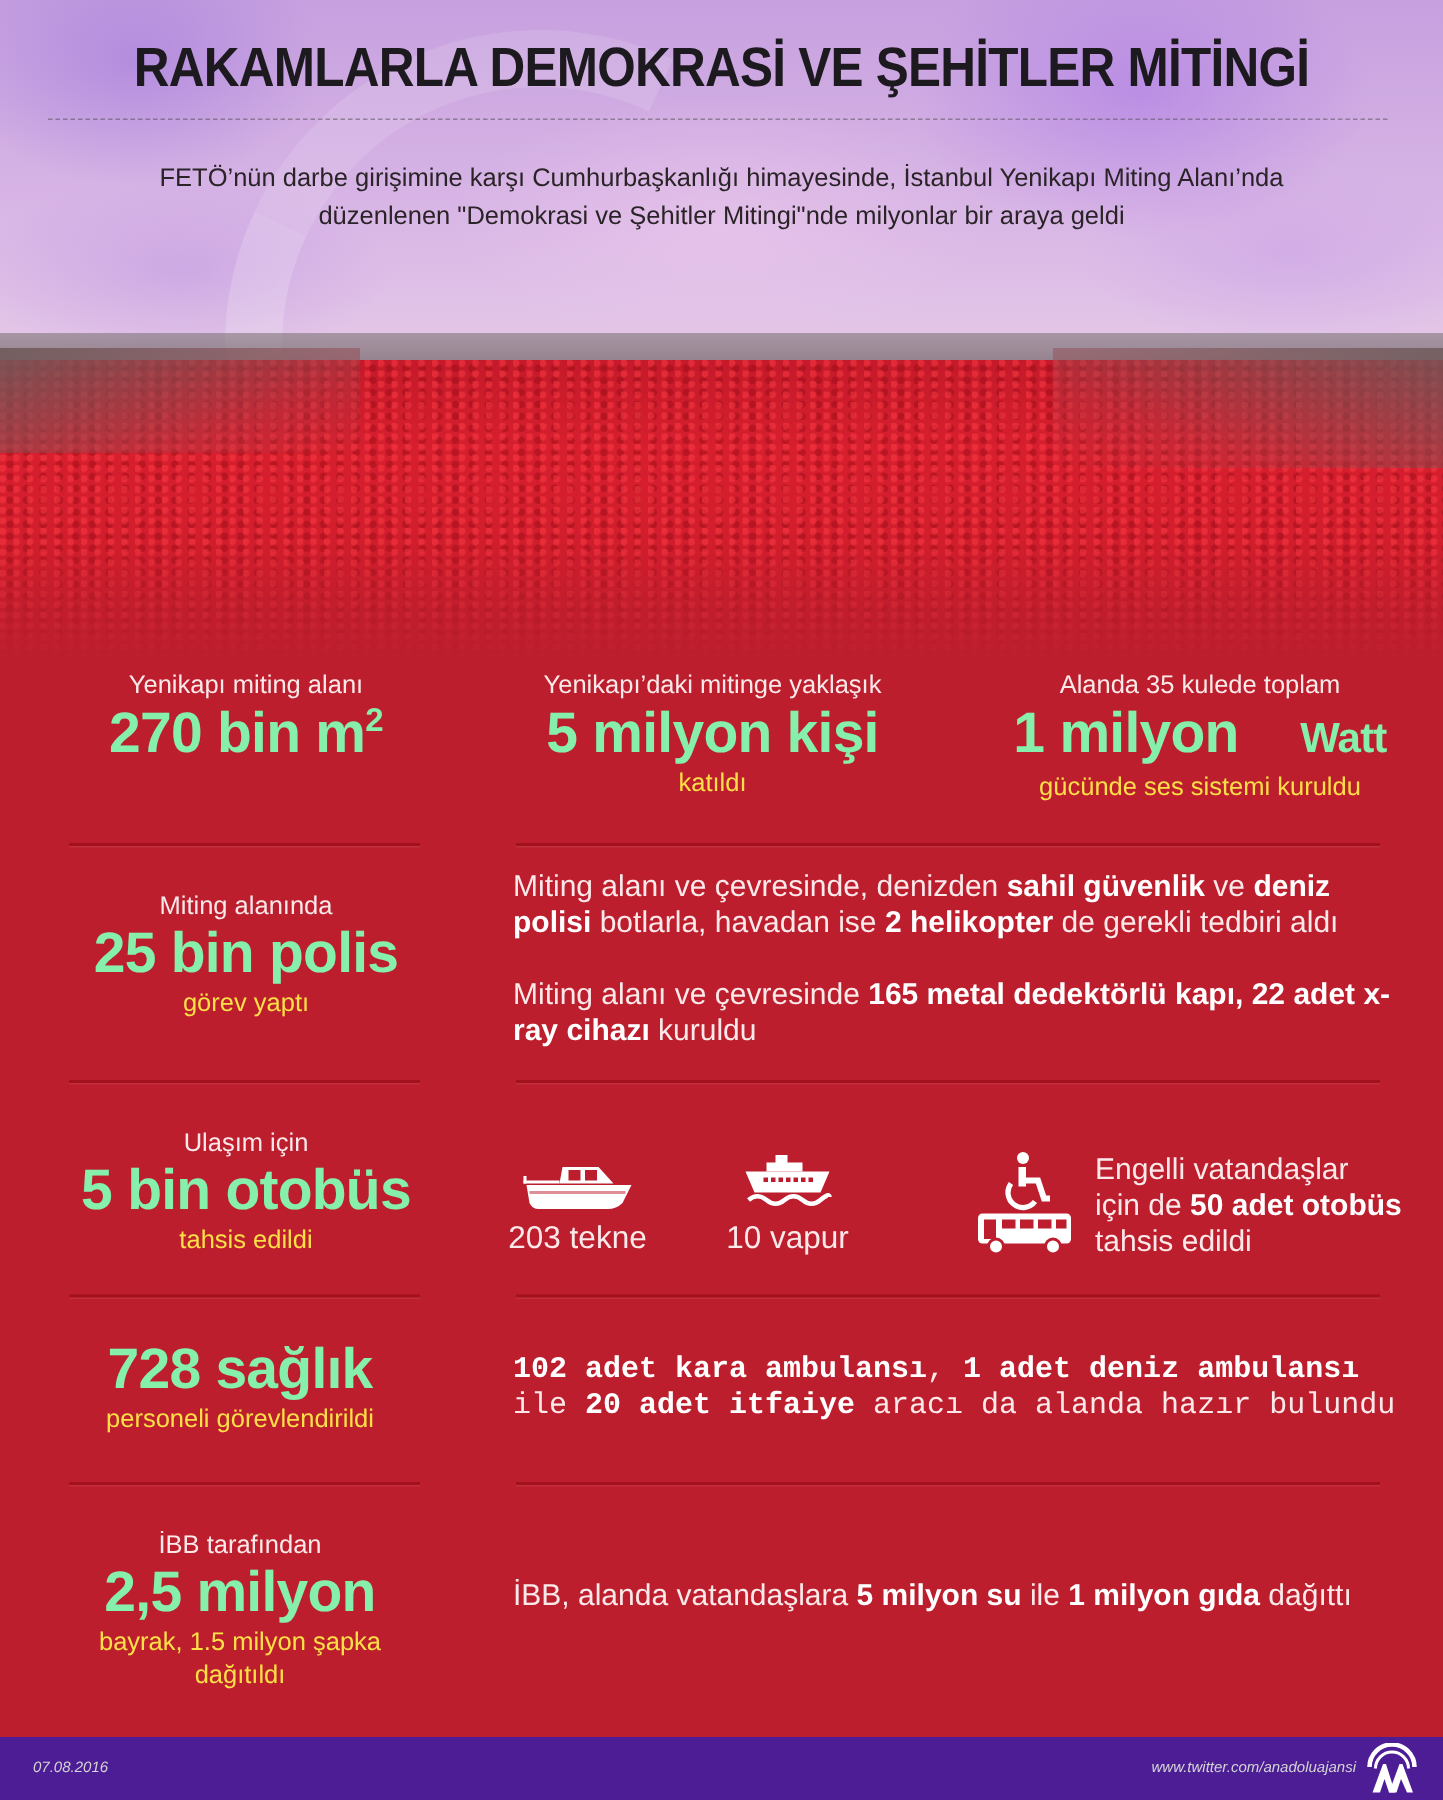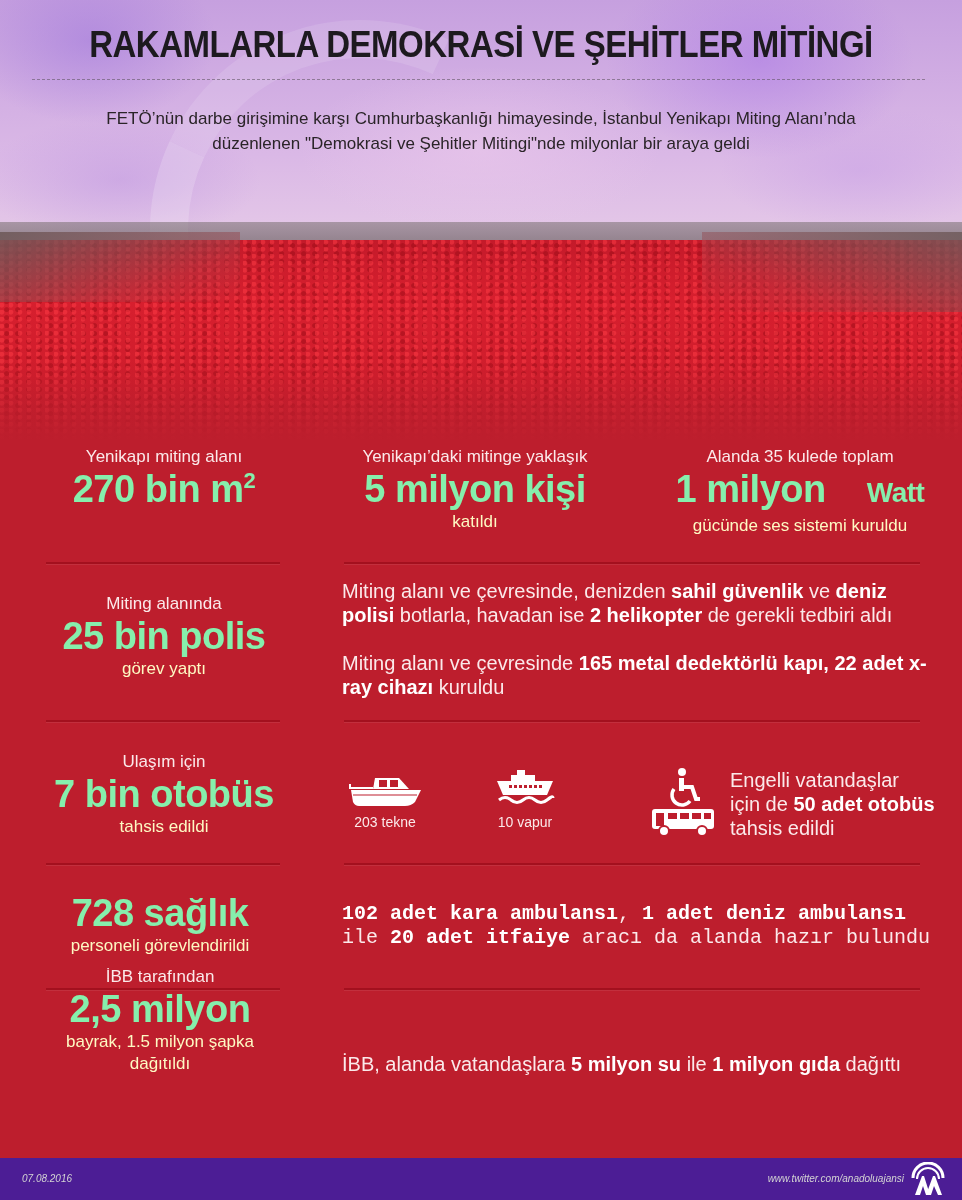--- a/index.html
+++ b/index.html
@@ -66,29 +66,29 @@
     }
     .subtitle {
       position: absolute; left: 40px; top: 106px; width: 882px; text-align: center;
       font-size: 17px; line-height: 25px; color: #2a2428;
     }
 
     
     .cell { position: absolute; text-align: center; }
     .lead { font-size: 17px; line-height: 20px; color: #fbe9ea; }
     .big  { font-size: 38px; font-weight: 700; line-height: 44px; color: #86efac; letter-spacing: -0.5px; }
-    .tail { font-size: 17px; line-height: 22px; color: #fef9c3; }
+    .tail { font-size: 17px; line-height: 22px; color: #fde047; }
     sup.sq { font-size: 22px; vertical-align: 14px; line-height: 0; }
 
     .divider { position: absolute; height: 2px; background: #a3101e; box-shadow: 0 1px 0 rgba(255,255,255,0.08); }
 
     .para { position: absolute; font-size: 20px; line-height: 24px; color: #fbe9ea; text-align: left; }
     .para b { color: #ffffff; font-weight: 700; }
 
-    .icon-cell { position: absolute; text-align: center; font-size: 14px; color: #fbe9ea; }
+    .icon-cell { position: absolute; text-align: center; font-size: 21px; color: #fbe9ea; }
     .icon-cell svg { display: block; margin: 0 auto 6px; }
 
     
     .footer {
       position: absolute; left: 0; top: 1158px; width: 962px; height: 42px;
       background: #4c1d95; color: #d4d4d4;
     }
     .footer .date { position: absolute; left: 22px; top: 15px; font-size: 10px; font-style: italic; }
     .footer .url  { position: absolute; right: 58px; top: 15px; font-size: 10px; font-style: italic; }
     .footer .logo { position: absolute; right: 16px; top: 4px; }
@@ -144,21 +144,21 @@
 
 <div class="para" style="left:342px; top:651px; width:590px;">
   <span>Miting alanı ve çevresinde </span><b>165 metal dedektörlü kapı, 22 adet x-ray cihazı</b><span> kuruldu</span>
 </div>
 
 <div class="divider" style="left:46px; top:720px; width:234px;"></div>
 <div class="divider" style="left:344px; top:720px; width:576px;"></div>
 
 <div class="cell" style="left:36px; top:752px; width:256px;">
   <div class="lead">Ulaşım için</div>
-  <div class="big">7 bin otobüs</div>
+  <div class="big">5 bin otobüs</div>
   <div class="tail">tahsis edildi</div>
 </div>
 
 <div class="icon-cell" style="left:330px; top:772px; width:110px;">
   <svg width="80" height="36" viewBox="0 0 80 36">
     <path d="M6 18 L76 18 L70 30 Q66 34 60 34 L14 34 Q10 34 8 30 Z" fill="#fff"></path>
     <rect x="4" y="15" width="24" height="2" fill="#fff"></rect>
     <rect x="4" y="12" width="2" height="5" fill="#fff"></rect>
     <path d="M28 17 L30 6 L54 6 L64 17 Z" fill="#fff"></path>
     <rect x="34" y="8" width="8" height="7" fill="#bd1e2d"></rect>
@@ -220,21 +220,21 @@
   <div class="tail">personeli görevlendirildi</div>
 </div>
 
 <div class="para" style="left:342px; top:902px; width:600px;font-family:Liberation Mono, monospace;">
   <b>102 adet kara ambulansı</b><span>, </span><b>1 adet deniz ambulansı</b><span> ile </span><b>20 adet itfaiye</b><span> aracı da alanda hazır bulundu</span>
 </div>
 
 <div class="divider" style="left:46px; top:988px; width:234px;"></div>
 <div class="divider" style="left:344px; top:988px; width:576px;"></div>
 
-<div class="cell" style="left:30px; top:967px; width:260px;">
+<div class="cell" style="left:30px; top:1020px; width:260px;">
   <div class="lead">İBB tarafından</div>
   <div class="big">2,5 milyon</div>
   <div class="tail">bayrak, 1.5 milyon şapka</div>
   <div class="tail">dağıtıldı</div>
 </div>
 
 <div class="para" style="left:342px; top:1052px; width:600px;">
   <span>İBB, alanda vatandaşlara </span><b>5 milyon su</b><span> ile </span><b>1 milyon gıda</b><span> dağıttı</span>
 </div>
 

